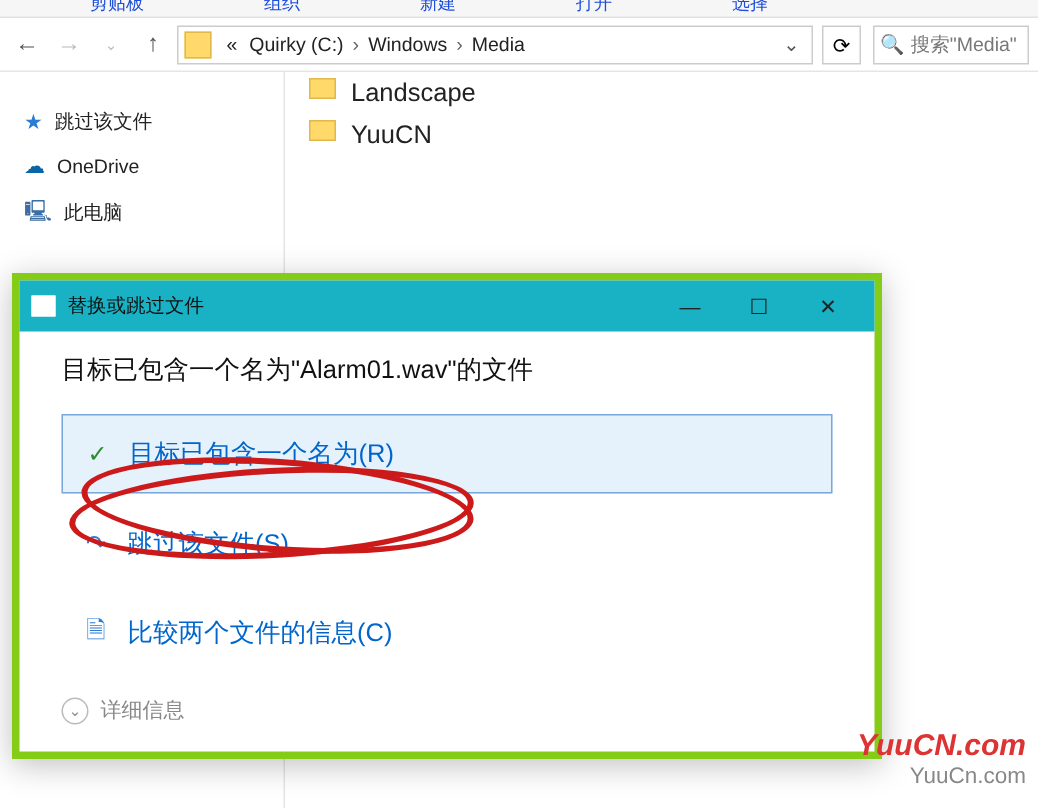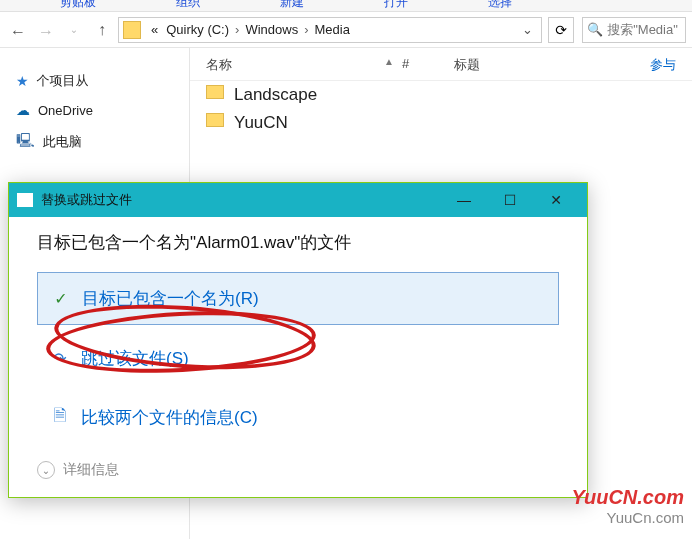--- a/index.html
+++ b/index.html
@@ -30,21 +30,21 @@
 .main { flex: 1; }
 .col-head { display: flex; padding: 8px 16px 6px 16px; font-size: 13px; color: #444; border-bottom: 1px solid #eee; gap: 8px; }
 .col-head .c1 { width: 170px; }
 .col-head .sorter { color: #777; font-size: 10px; }
 .col-head .c2 { width: 44px; }
 .col-head .c3 { flex: 1; }
 .col-head .c4 { color: #0066cc; }
 .file-row { display: flex; align-items: flex-start; padding: 4px 16px; font-size: 17px; color: #222; }
 .folder-ico2 { width: 18px; height: 14px; background: #ffd96a; border: 1px solid #e0b84d; margin-right: 10px; }
 
-.dialog { position: absolute; left: 8px; top: 182px; width: 580px; background: #fff; border: 1px solid #84cc16; box-shadow: 0 4px 20px rgba(0,0,0,0.25); }
+.dialog { position: absolute; left: 8px; top: 182px; width: 580px; background: #fff; border: 5px solid #84cc16; box-shadow: 0 4px 20px rgba(0,0,0,0.25); }
 .dlg-title { background: #19b2c4; height: 34px; display: flex; align-items: center; padding: 0 8px; color: #fff; font-size: 13px; }
 .dlg-title .tico { width: 16px; height: 14px; background: #fff; margin-right: 8px; border: 1px solid #fff; }
 .dlg-title .ttxt { flex: 1; color: #111; }
 .dlg-title .wbtn { width: 46px; text-align: center; color: #222; font-size: 14px; padding: 6px 0; }
 .dlg-body { padding: 14px 28px 18px 28px; }
 .status-line { font-size: 13px; color: #222; margin-bottom: 14px; }
 .status-line .lnk { color: #0066cc; }
 .msg-line { font-size: 17px; color: #111; margin-bottom: 18px; }
 .option { display: flex; align-items: center; padding: 14px 14px; font-size: 17px; color: #0066cc; gap: 12px; margin-bottom: 8px; cursor: default; position: relative; }
 .option.sel { border: 1px solid #7aa7d9; background: #e5f1fb; }
@@ -94,39 +94,32 @@
   <div class="search">
     <span class="sicon">🔍</span>
     <span>搜索"Media"</span>
   </div>
 </div>
 
 <div class="body-row">
   <div class="sidebar">
     <div class="side-item">
       <span class="star-ico">★</span>
-      <span>个项目从</span>
+      <span>跳过该文件</span>
     </div>
     <div class="side-item">
       <span class="cloud-ico">☁</span>
       <span>OneDrive</span>
     </div>
     <div class="side-item">
       <span class="pc-ico">🖳</span>
       <span>此电脑</span>
     </div>
   </div>
   <div class="main">
-    <div class="col-head">
-      <span class="c1">名称</span>
-      <span class="sorter">▲</span>
-      <span class="c2">#</span>
-      <span class="c3">标题</span>
-      <span class="c4">参与</span>
-    </div>
     <div class="file-row">
       <div class="folder-ico2"></div>
       <span>Landscape</span>
     </div>
     <div class="file-row">
       <div class="folder-ico2"></div>
       <span>YuuCN</span>
     </div>
   </div>
 </div>

